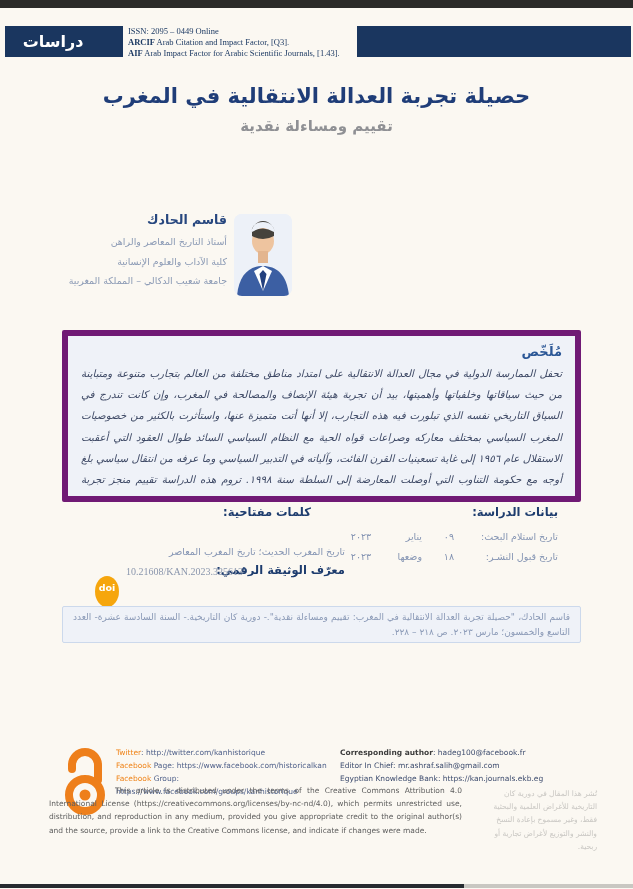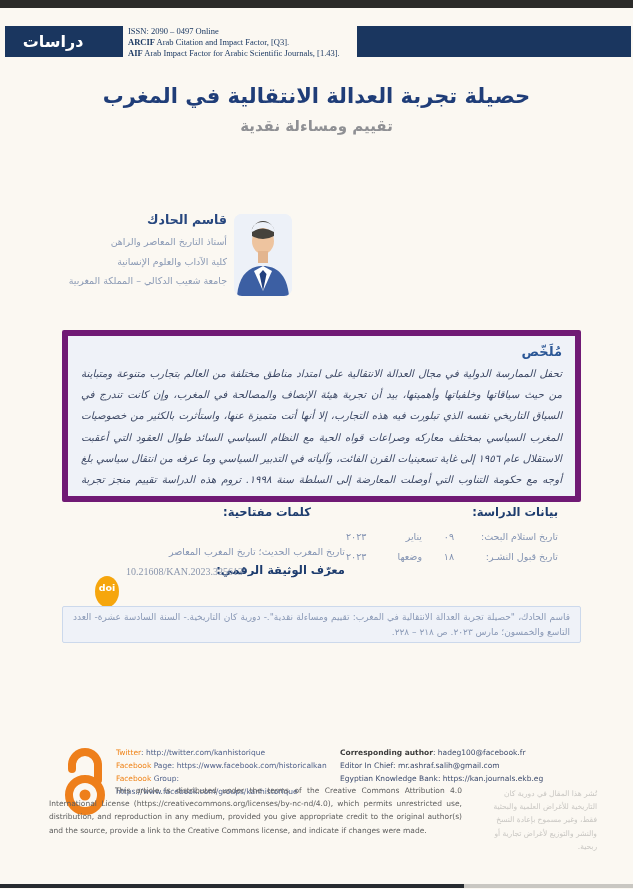--- a/index.html
+++ b/index.html
@@ -43,21 +43,21 @@
   
   .sec-heading{direction:rtl;font-size:11.5px;font-weight:bold;color:#1d3c6e;white-space:nowrap;}
   .h-study{right:75px;top:505px;}
   .h-keywords{right:322px;top:505px;}
   .h-cite{right:75px;top:608px;}
   .study-rows{right:75px;top:526px;width:212px;direction:rtl;}
   .study-row{display:flex;direction:rtl;font-size:9.5px;color:#8494b3;height:20px;align-items:center;}
   .study-row .lbl{width:104px;text-align:right;}
   .study-row .day{width:32px;text-align:right;}
   .study-row .mon{width:46px;text-align:right;}
-  .study-row .yr{width:30px;text-align:left;}
+  .study-row .yr{width:30px;text-align:center;}
   .kw-line{right:288px;width:270px;text-align:right;direction:rtl;
     font-size:9.5px;color:#8494b3;white-space:nowrap;}
   .kw1{top:527px;} .kw2{top:546px;}
   .doi-label{right:288px;top:563px;}
   .doi-value{right:390px;top:566px;direction:ltr;font-family:"Liberation Serif",serif;
     font-size:10px;color:#8a96ad;}
   .doi-icon{left:95px;top:563px;width:24px;height:31px;border-radius:50%;
     background:#f6a60d;color:#ffffff;font-size:9.5px;font-weight:bold;
     text-align:center;line-height:24px;margin-top:13px;}
   .cite-box{left:62px;top:606px;width:519px;height:37px;background:#eff2f8;
@@ -78,21 +78,21 @@
 <body>
 
 <div id="page">
 
   <div class="abs top-bar"></div>
 
   <div class="abs hdr-left">
     <span>دراسات</span>
   </div>
   <div class="abs hdr-issn">
-    <div>ISSN: 2090 – 0497 Online</div>
+    <div>ISSN: 2095 – 0449 Online</div>
     <div><b>ARCIF</b><span> Arab Citation and Impact Factor, [Q3].</span></div>
     <div><b>AIF</b><span> Arab Impact Factor for Arabic Scientific Journals, [1.43].</span></div>
   </div>
   <div class="abs hdr-right"></div>
 
   <div class="abs title-main">حصيلة تجربة العدالة الانتقالية في المغرب</div>
   <div class="abs title-sub">تقييم ومساءلة نقدية</div>
 
   <div class="abs photo">
     <svg width="58" height="82" viewBox="0 0 58 82">

